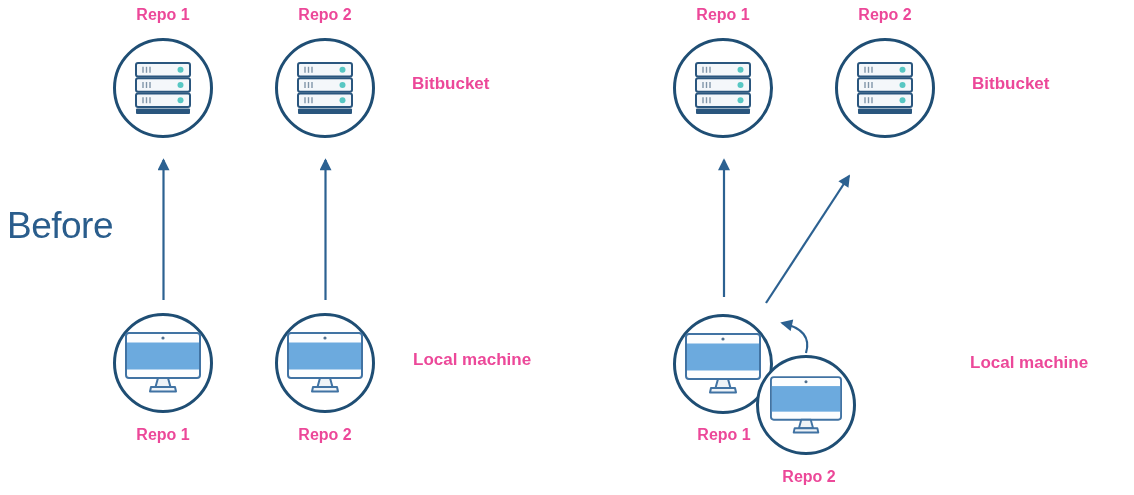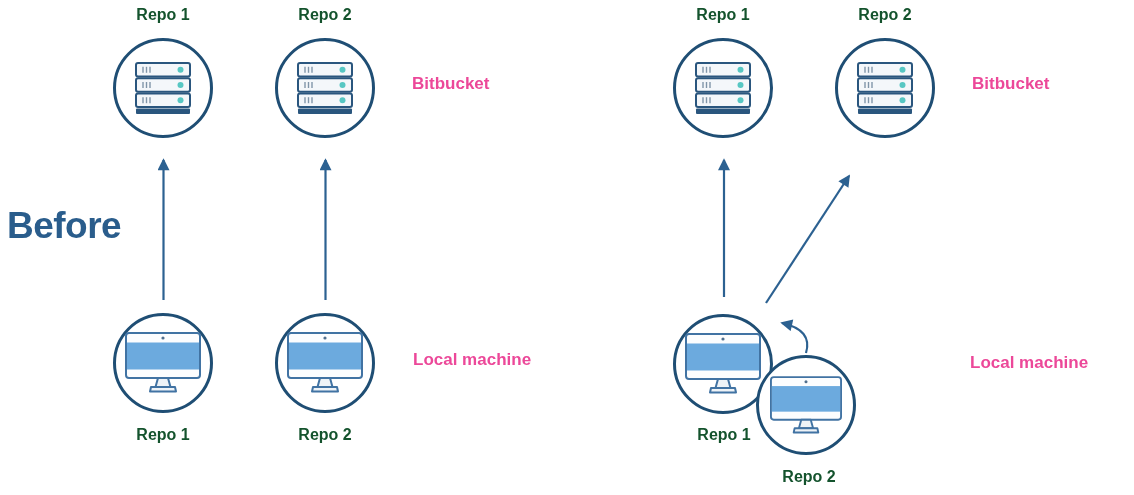--- a/index.html
+++ b/index.html
@@ -20,36 +20,36 @@
     border-radius:50%;
     display:flex; align-items:center; justify-content:center;
     z-index:2;
   }
   .node.front { z-index:3; }
   .repo-label {
     position:absolute;
     width:100px;
     text-align:center;
     font-size:16px; font-weight:bold;
-    color:#14532d;
+    color:#ec4899;
     line-height:18px;
     z-index:5;
     white-space:nowrap;
   }
   .section-label {
     position:absolute;
     font-size:17px; font-weight:bold;
     color:#ec4899;
     line-height:25px;
     z-index:5;
     white-space:nowrap;
   }
   .heading {
     position:absolute;
-    font-size:37px; font-weight:bold;
+    font-size:37px; font-weight:normal;
     color:#2a5d8c;
     line-height:38px;
     letter-spacing:-0.5px;
     z-index:5;
     white-space:nowrap;
   }
   .icon { display:block; }
 </style>
 </head>
 <body>

